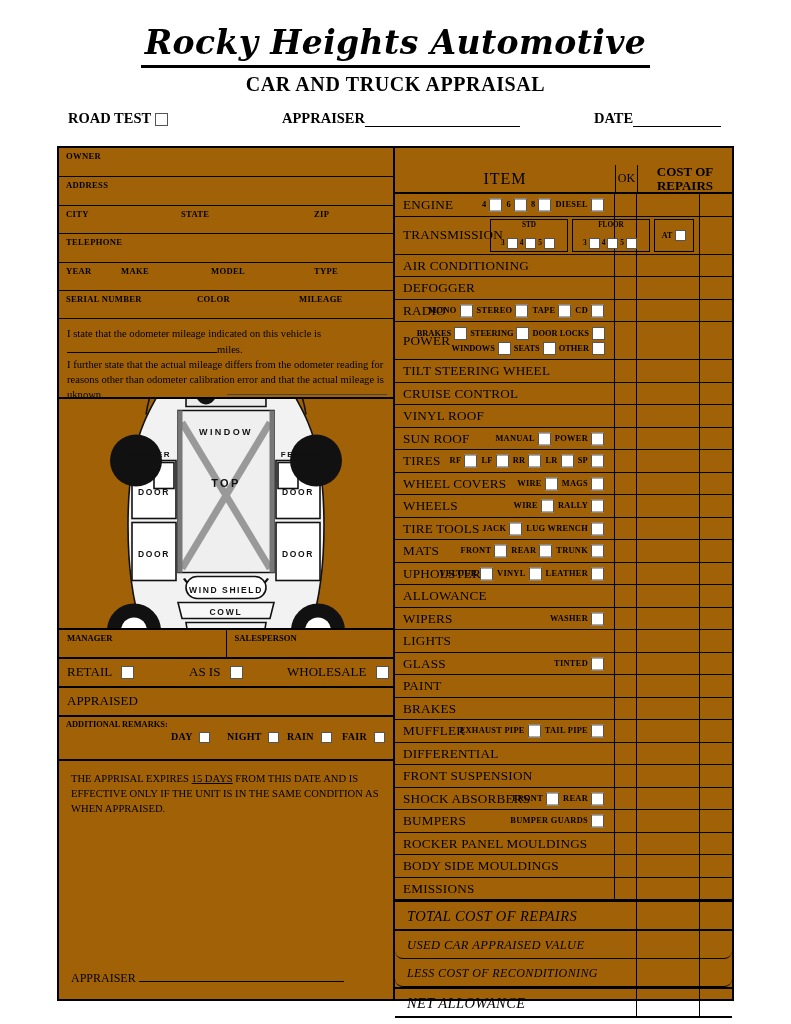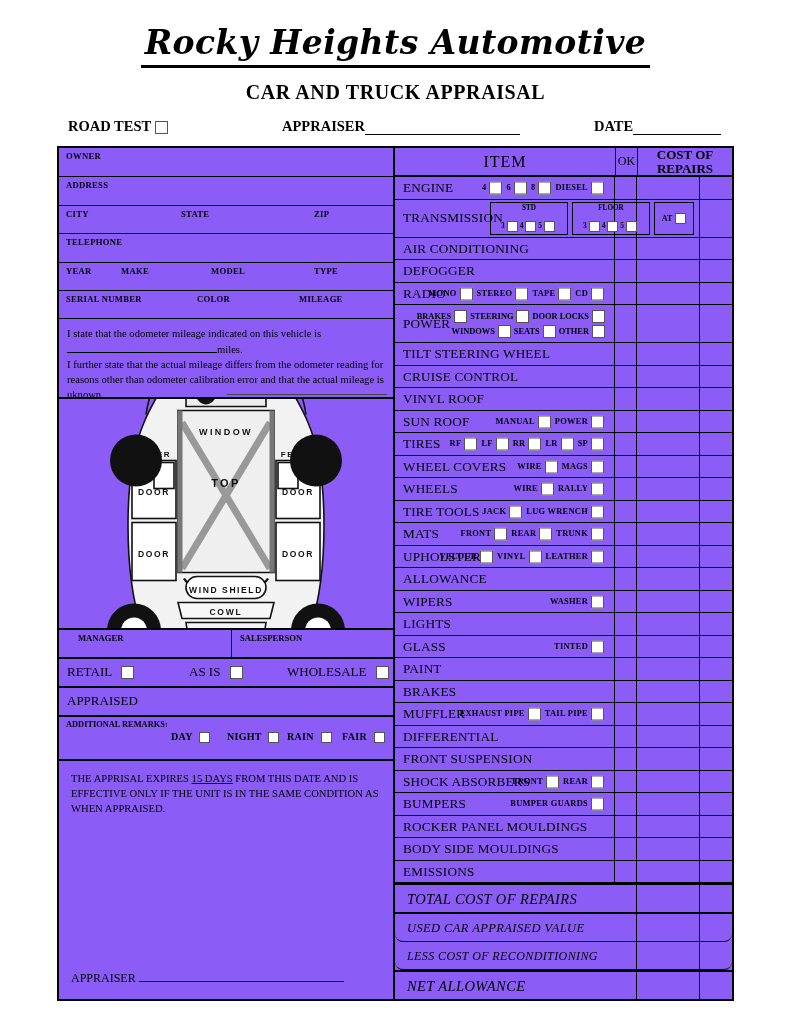--- a/index.html
+++ b/index.html
@@ -3,58 +3,58 @@
 <meta charset="utf-8">
 <style>
   html,body{margin:0;padding:0;background:#fff;}
   body{width:791px;height:1024px;font-family:"Liberation Serif",serif;color:#000;overflow:hidden;}
   .page{position:relative;width:791px;height:1024px;background:#fff;}
 
   
   .title{ text-align:center; font-family:"DejaVu Serif",serif; font-weight:bold; font-style:italic;
           font-size:33px; letter-spacing:.4px; padding-top:26px; line-height:1; }
   .title span{ border-bottom:3px solid #000; padding:0 4px 3px 4px; }
-  .subtitle{ text-align:center; font-size:20px; font-weight:bold; letter-spacing:.6px; margin-top:22px;
+  .subtitle{ text-align:center; font-size:20px; font-weight:bold; letter-spacing:.6px; margin-top:14px;
              font-family:"Liberation Serif",serif;}
 
   .hdrline{ position:relative; margin:14px 28px 0 62px; height:20px; font-size:14.5px; font-weight:bold; }
   .hdrline .rt{ position:absolute; left:6px; top:0; }
   .hdrline .ap{ position:absolute; left:220px; top:0; }
   .hdrline .dt{ position:absolute; left:532px; top:0; }
   .ul{ display:inline-block; border-bottom:1.4px solid #000; vertical-align:bottom; height:13px; }
 
   .cbx{ display:inline-block; width:13px; height:13px; border:1.2px solid #555; background:#fff;
         vertical-align:middle; box-sizing:border-box; }
   .cbx.sm{ width:11px; height:11px; }
 
   
   .frame{ position:absolute; left:57px; top:146px; width:677px; height:855px;
-          border:2.5px solid #000; box-sizing:border-box; display:flex; background:#8b5cf6;}
+          border:2.5px solid #000; box-sizing:border-box; display:flex; background:#a16207;}
   .colL{ width:336px; border-right:2.5px solid #000; box-sizing:border-box; display:flex; flex-direction:column;}
-  .colR{ flex:1; display:flex; flex-direction:column; }
+  .colR{ flex:1; display:flex; flex-direction:column;margin-top:17px; }
 
   
   .ob{ border-bottom:1.6px solid #000; box-sizing:border-box; position:relative;
        font-size:8.6px; font-weight:bold; letter-spacing:.3px; padding:3px 0 0 7px; }
   .ob .f{ position:absolute; top:3px; }
   .h28{height:29px;} .h26{height:28px;}
 
   .state{ border-bottom:2.2px solid #000; box-sizing:border-box; padding:7px 8px 4px 8px;
           font-size:10.6px; line-height:1.42; position:relative; height:80px;}
   .state .blank{ display:inline-block; width:150px; border-bottom:1.1px solid #000; height:11px; }
   .state .sig{ position:absolute; right:6px; bottom:2px; width:160px; border-bottom:1.6px solid #444; height:1px;}
 
   
   .diagwrap{ flex:1; border-bottom:2.2px solid #000; position:relative; overflow:hidden; }
   .diagwrap svg{ position:absolute; left:50%; top:50%; transform:translate(-50%,-50%); }
 
   
   .ms{ display:flex; height:27px; border-bottom:2.2px solid #000; }
   .ms>div{ flex:1; font-size:8.6px; font-weight:bold; padding:3px 0 0 8px; box-sizing:border-box;}
-  .ms>div:first-child{ border-right:1.6px solid #000;margin-left:11px; }
+  .ms>div:first-child{ border-right:1.6px solid #000; }
 
   .rowck{ position:relative; height:27px; border-bottom:2.2px solid #000; font-size:13px; }
   .rowck .it{ position:absolute; top:5px; }
   .rowck .lb{ font-size:10px; font-weight:bold; letter-spacing:.3px;margin-top:35px; }
 
   .remarks{ height:44px; border-bottom:2.2px solid #000; font-size:8.4px; font-weight:bold;
             padding:3px 0 0 7px; box-sizing:border-box;}
   .expire{ flex:1; padding:10px 10px 0 12px; font-size:10.6px; line-height:1.45; position:relative;}
   .expire u{ text-decoration:underline; }
   .expire .apr{ position:absolute; left:12px; bottom:12px; font-size:12px; }

